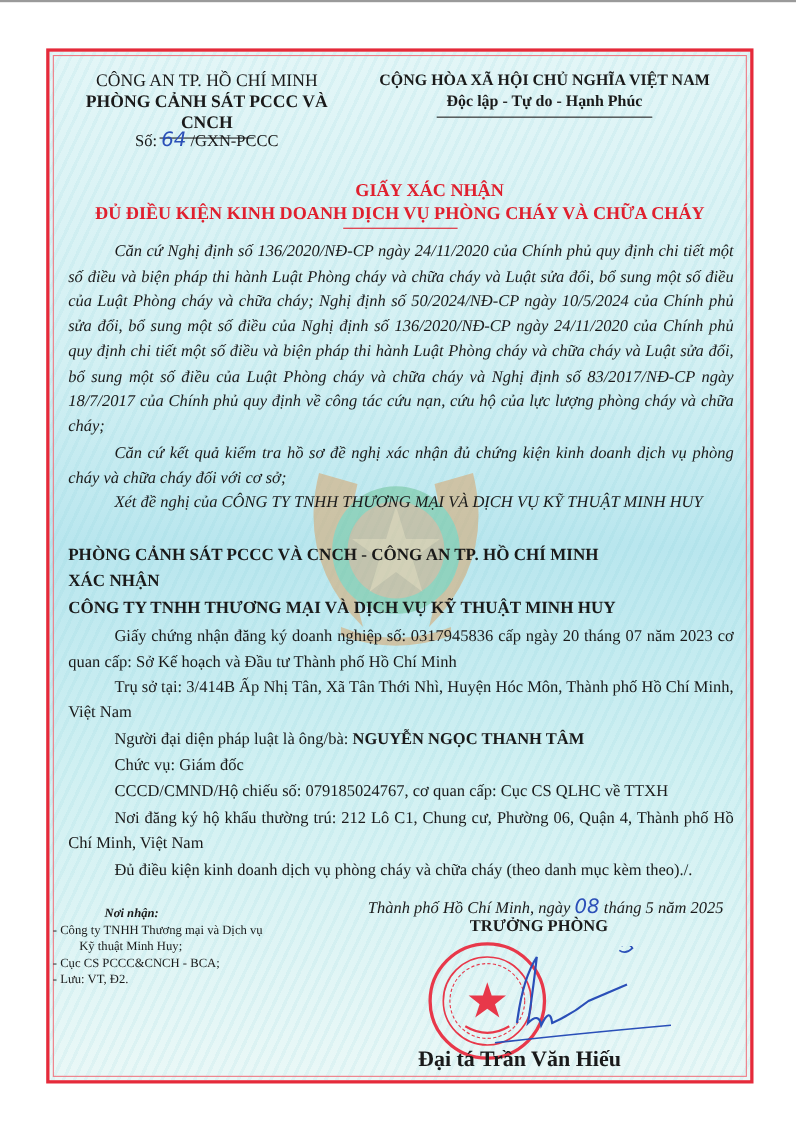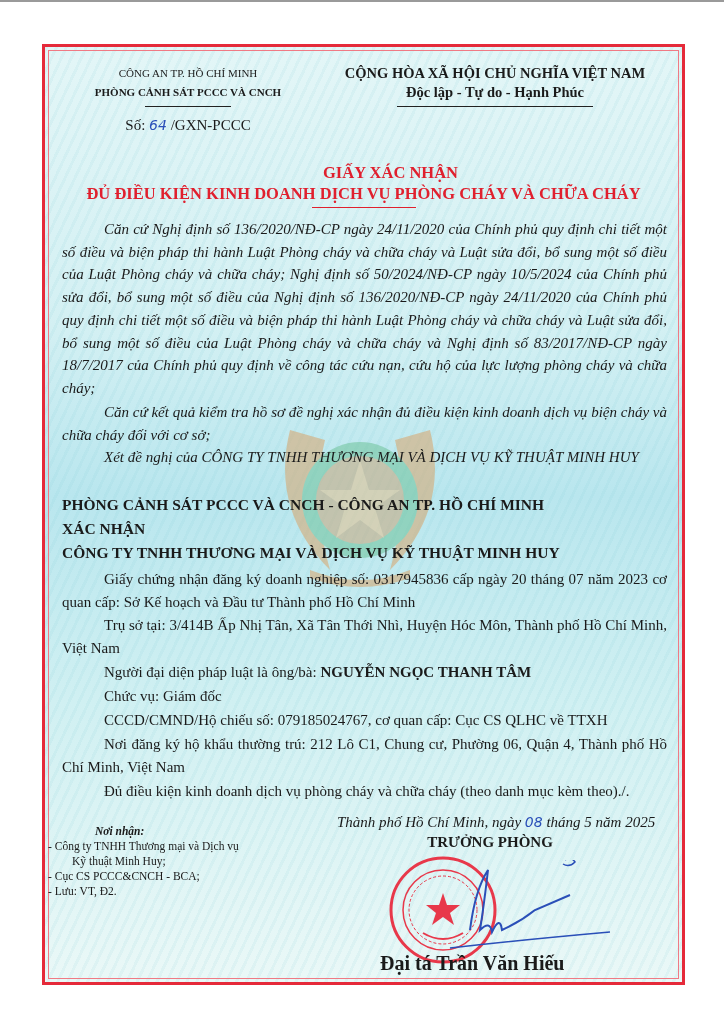--- a/index.html
+++ b/index.html
@@ -17,26 +17,26 @@
       linear-gradient(180deg, #e3f6f7 0%, #d3f0f3 30%, #b9e6ee 48%, #d0f0f2 70%, #eaf8f7 100%);
   }
   .frame-inner {
     position:absolute; left:3px; top:3px; right:3px; bottom:3px;
     border:1px solid #f07a84;
   }
   .emblem {
     position:absolute; left:270px; top:400px; width:180px; height:190px; opacity:0.55;
   }
   .doc { position:absolute; left:0; top:0; width:724px; height:1024px; }
-  .hdr-left { position:absolute; left:58px; top:64px; width:260px; text-align:center; font-size:11px; line-height:19px; }
+  .hdr-left { position:absolute; left:58px; top:64px; width:260px; text-align:center; font-size:16px; line-height:19px; }
   .hdr-right { position:absolute; left:330px; top:64px; width:330px; text-align:center; font-size:14.5px; line-height:19px; }
   .b { font-weight:bold; }
   .rule { height:1px; background:#222; margin:0 auto; }
   .so { position:absolute; left:58px; top:117px; width:260px; text-align:center; font-size:15px; }
-  .hand { color:#2a4fb8; font-family:"DejaVu Sans", sans-serif; font-style:italic; font-size:14px; }
+  .hand { color:#2a4fb8; font-family:"DejaVu Sans", sans-serif; font-style:italic; font-size:18px; }
   .title { position:absolute; left:50px; width:627px; text-align:center; color:#e0202e; font-weight:bold; font-size:16.5px; }
   .title-rule { position:absolute; left:312px; top:207px; width:104px; height:1px; background:#e0202e; }
   .para { position:absolute; left:62px; width:605px; font-size:15px; line-height:22.7px; text-align:justify; }
   .it { font-style:italic; }
   .indent { text-indent:42px; }
   .center { }
   .recv { position:absolute; left:48px; top:824px; width:240px; font-size:11.5px; line-height:15px; }
   .recv .head { font-weight:bold; font-style:italic;margin-left:47px; }
   .recv .cont { padding-left:24px; }
   .sign-date { position:absolute; left:316px; top:814px; width:360px; text-align:center; font-style:italic; font-size:15px; }
@@ -81,21 +81,21 @@
     <div class="b">CỘNG HÒA XÃ HỘI CHỦ NGHĨA VIỆT NAM</div>
     <div class="b">Độc lập - Tự do - Hạnh Phúc</div>
     <div class="rule" style="width:196px;margin-top:4px;"></div>
   </div>
 
   <div class="title" style="top:163px;padding-left:27px;">GIẤY XÁC NHẬN</div>
   <div class="title" style="top:184px;">ĐỦ ĐIỀU KIỆN KINH DOANH DỊCH VỤ PHÒNG CHÁY VÀ CHỮA CHÁY</div>
   <div class="title-rule"></div>
 
   <div class="para it indent" style="top:218px;">Căn cứ Nghị định số 136/2020/NĐ-CP ngày 24/11/2020 của Chính phủ quy định chi tiết một số điều và biện pháp thi hành Luật Phòng cháy và chữa cháy và Luật sửa đổi, bổ sung một số điều của Luật Phòng cháy và chữa cháy; Nghị định số 50/2024/NĐ-CP ngày 10/5/2024 của Chính phủ sửa đổi, bổ sung một số điều của Nghị định số 136/2020/NĐ-CP ngày 24/11/2020 của Chính phủ quy định chi tiết một số điều và biện pháp thi hành Luật Phòng cháy và chữa cháy và Luật sửa đổi, bổ sung một số điều của Luật Phòng cháy và chữa cháy và Nghị định số 83/2017/NĐ-CP ngày 18/7/2017 của Chính phủ quy định về công tác cứu nạn, cứu hộ của lực lượng phòng cháy và chữa cháy;</div>
-  <div class="para it indent" style="top:401px;">Căn cứ kết quả kiểm tra hồ sơ đề nghị xác nhận đủ điều kiện kinh doanh dịch vụ biện cháy và chữa cháy đối với cơ sở;</div>
+  <div class="para it indent" style="top:401px;">Căn cứ kết quả kiểm tra hồ sơ đề nghị xác nhận đủ chứng kiện kinh doanh dịch vụ phòng cháy và chữa cháy đối với cơ sở;</div>
   <div class="para it indent" style="top:446px;">Xét đề nghị của CÔNG TY TNHH THƯƠNG MẠI VÀ DỊCH VỤ KỸ THUẬT MINH HUY</div>
 
   <div class="para b center" style="top:494px;font-size:15.5px;">PHÒNG CẢNH SÁT PCCC VÀ CNCH - CÔNG AN TP. HỒ CHÍ MINH</div>
   <div class="para b center" style="top:518px;font-size:15.5px;">XÁC NHẬN</div>
   <div class="para b center" style="top:542px;font-size:15.5px;">CÔNG TY TNHH THƯƠNG MẠI VÀ DỊCH VỤ KỸ THUẬT MINH HUY</div>
 
   <div class="para indent" style="top:568px;">Giấy chứng nhận đăng ký doanh nghiệp số: 0317945836 cấp ngày 20 tháng 07 năm 2023 cơ quan cấp: Sở Kế hoạch và Đầu tư Thành phố Hồ Chí Minh</div>
   <div class="para indent" style="top:614px;">Trụ sở tại: 3/414B Ấp Nhị Tân, Xã Tân Thới Nhì, Huyện Hóc Môn, Thành phố Hồ Chí Minh, Việt Nam</div>
   <div class="para indent" style="top:661px;">
     <span>Người đại diện pháp luật là ông/bà:</span>

